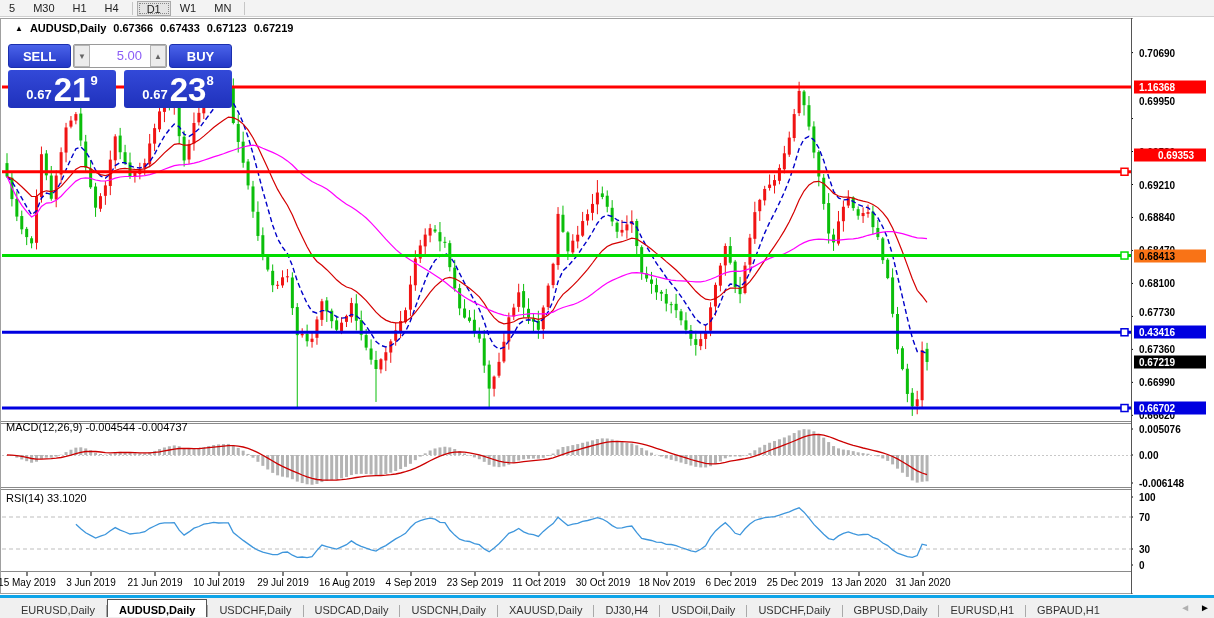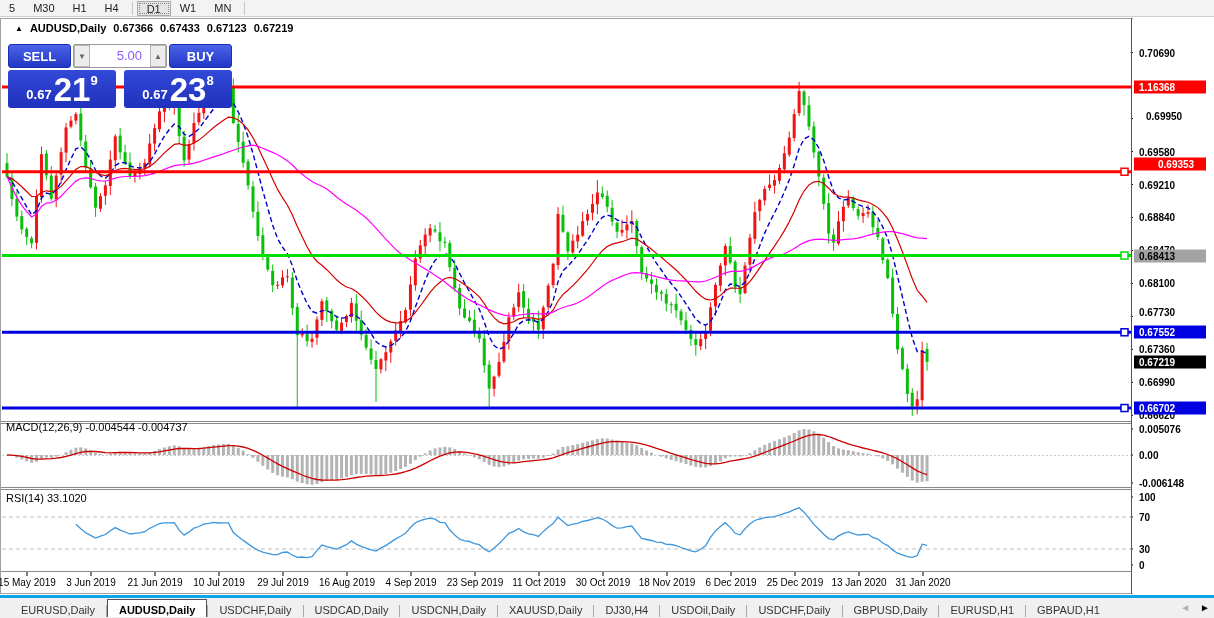--- a/index.html
+++ b/index.html
@@ -758,41 +758,41 @@
     <span>MACD(12,26,9)</span>
     <span>-0.004544 -0.004737</span>
   </div>
   <div class="ind-label" style="left:6px;top:492px;">
     <span>RSI(14)</span>
     <span>33.1020</span>
   </div>
 
   <div id="price-axis">
       <div class="ptick" style="top: 34.5971px;">0.70690</div>
-      <div class="ptick" style="top: 98px; margin-left: 7px;">0.69950</div>
+      <div class="ptick" style="top: 83px;">0.69950</div>
       <div class="ptick" style="top: 133.528px;">0.69580</div>
       <div class="ptick" style="top: 166.504px;">0.69210</div>
       <div class="ptick" style="top: 199.481px;">0.68840</div>
       <div class="ptick" style="top: 232.458px;">0.68470</div>
       <div class="ptick" style="top: 265.435px;">0.68100</div>
       <div class="ptick" style="top: 294px;">0.67730</div>
       <div class="ptick" style="top: 331.389px;">0.67360</div>
       <div class="ptick" style="top: 364.365px;">0.66990</div>
       <div class="ptick" style="top: 397.342px;">0.66620</div>
       <div class="ptick" style="top: 411px;">0.005076</div>
       <div class="ptick" style="top: 437px;">0.00</div>
       <div class="ptick" style="top: 465px;">-0.006148</div>
       <div class="ptick" style="top: 479px;">100</div>
       <div class="ptick" style="top: 499px;">70</div>
       <div class="ptick" style="top: 531px; text-align: right;">30</div>
       <div class="ptick" style="top: 547px;">0</div>
       <div class="plabel" style="top: 69px; background: rgb(255, 0, 0); color: rgb(255, 255, 255);">1.16368</div>
-      <div class="plabel" style="top: 146px; background: rgb(255, 0, 0); color: rgb(255, 255, 255); padding-left: 24px;">0.69353</div>
-      <div class="plabel" style="top: 237.538px; background: #a3a3a3; color: rgb(0, 0, 0);">0.68413</div>
-      <div class="plabel" style="top: 314.276px; background: rgb(0, 0, 224); color: rgb(255, 255, 255);">0.67552</div>
+      <div class="plabel" style="top: 137px; background: rgb(255, 0, 0); color: rgb(255, 255, 255); padding-left: 24px;">0.69353</div>
+      <div class="plabel" style="top: 237.538px; background: #f97316; color: rgb(0, 0, 0);">0.68413</div>
+      <div class="plabel" style="top: 314.276px; background: rgb(0, 0, 224); color: rgb(255, 255, 255);">0.43416</div>
       <div class="plabel" style="top: 390.034px; background: rgb(0, 0, 224); color: rgb(255, 255, 255);">0.66702</div>
       <div class="plabel" style="top: 343.955px; background: rgb(0, 0, 0); color: rgb(255, 255, 255);">0.67219</div>
     </div>
 
   <div id="time-axis">
       <div class="dlabel" style="left: 27px;">15 May 2019</div>
       <div class="dlabel" style="left: 91px;">3 Jun 2019</div>
       <div class="dlabel" style="left: 155px;">21 Jun 2019</div>
       <div class="dlabel" style="left: 219px;">10 Jul 2019</div>
       <div class="dlabel" style="left: 283px;">29 Jul 2019</div>

